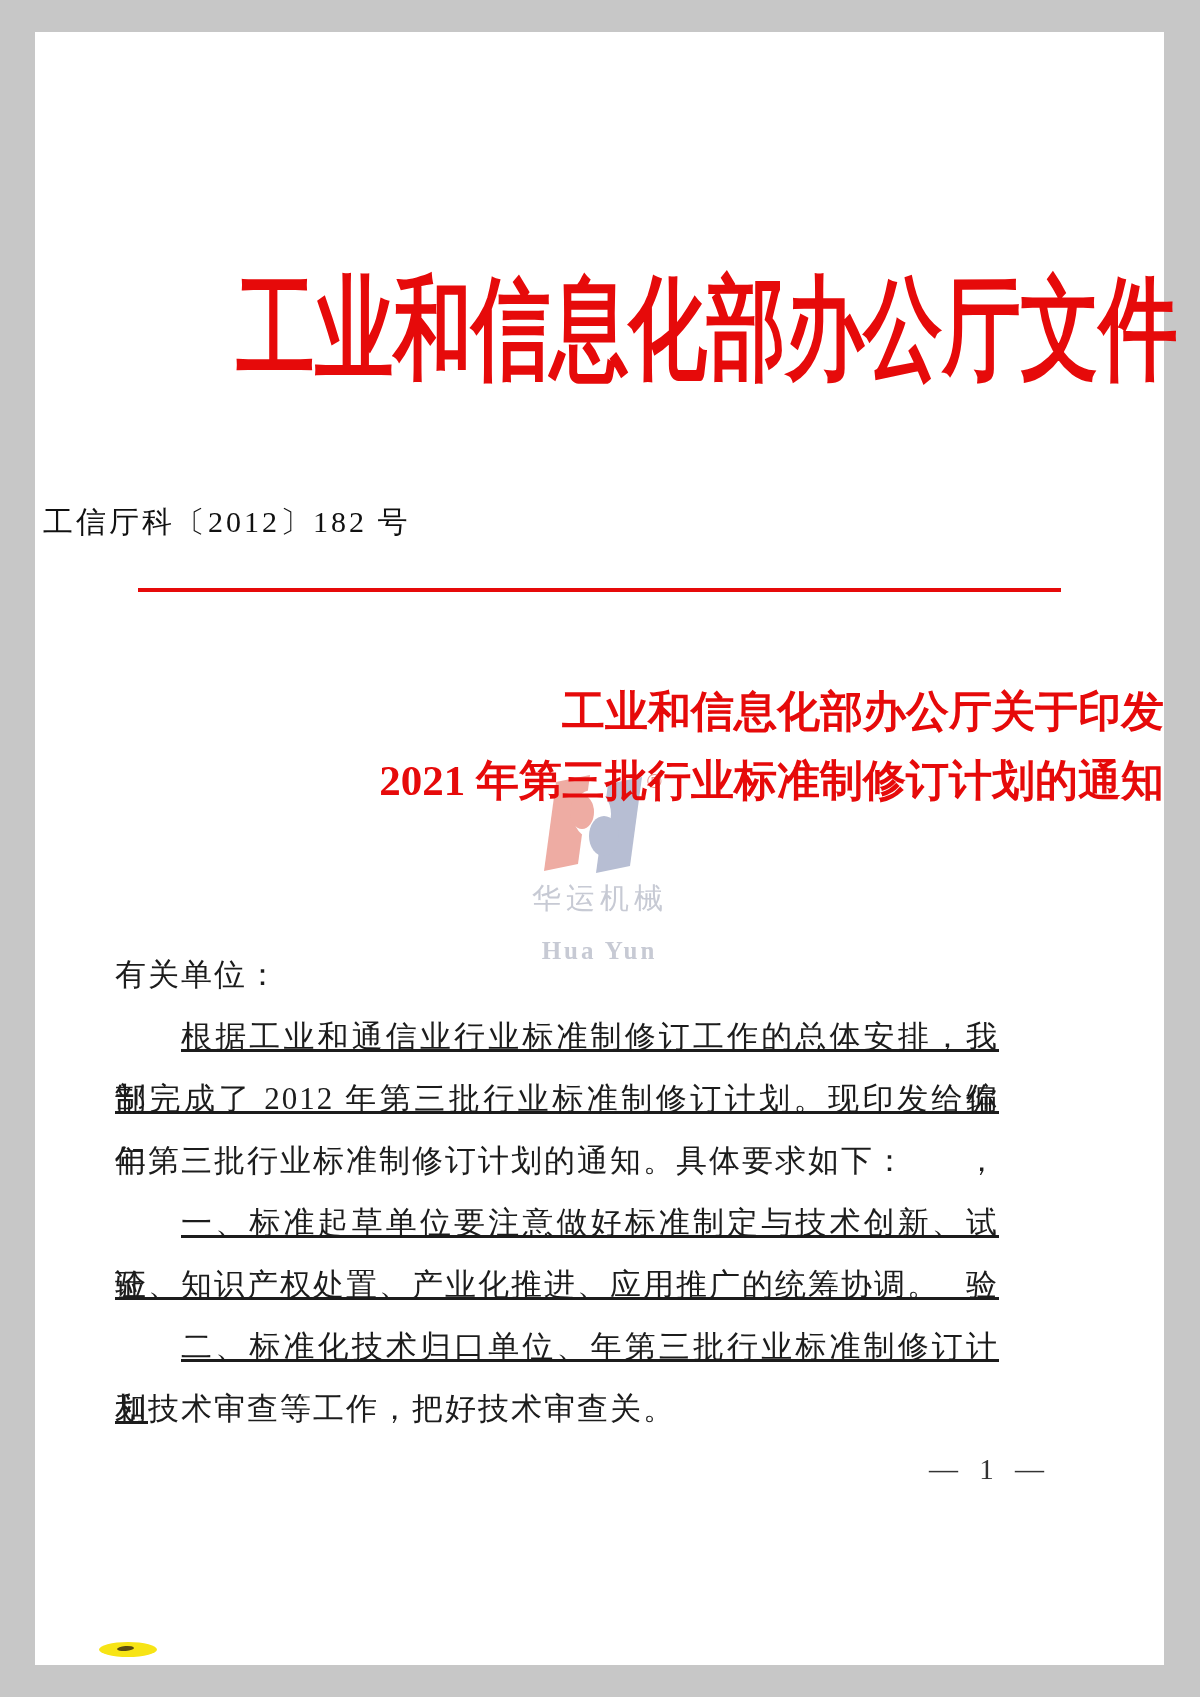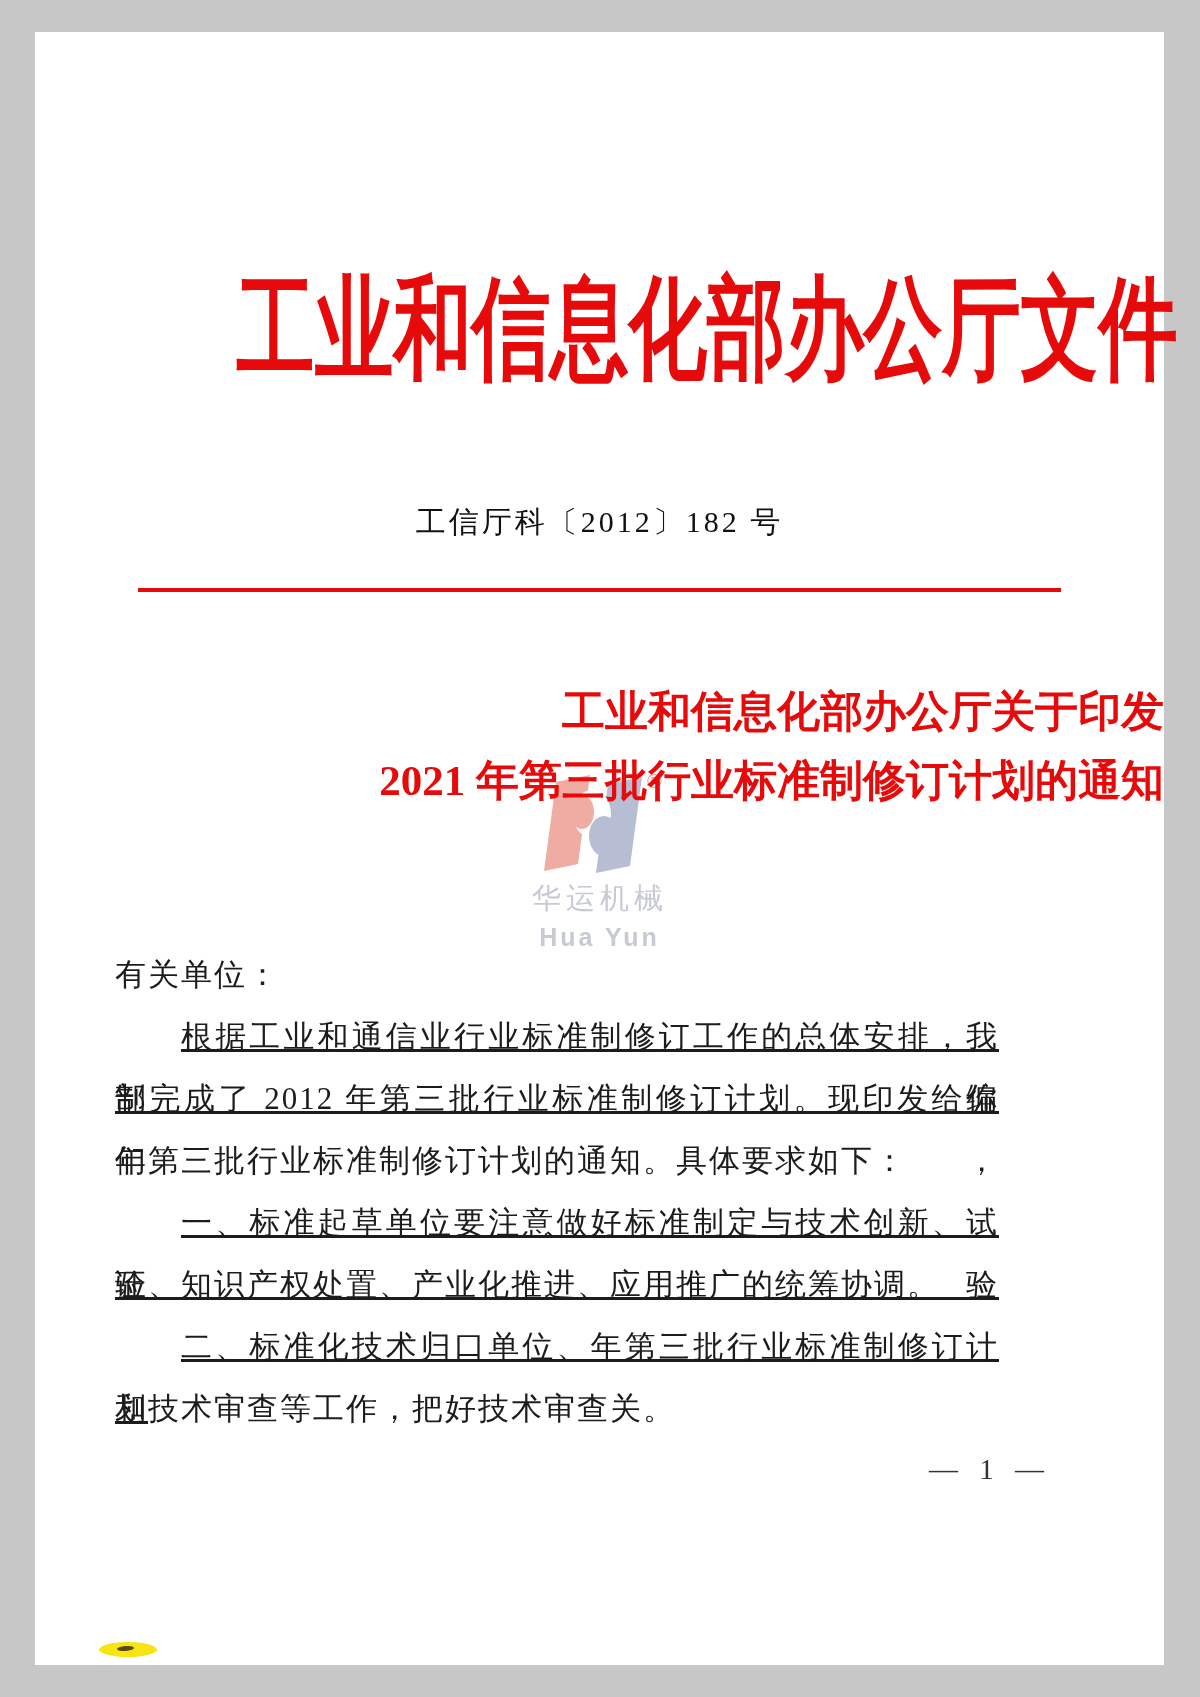--- a/index.html
+++ b/index.html
@@ -29,22 +29,21 @@
   }
   .masthead .stretch{
     display:inline-block;
     font-size:112px;line-height:1.1;font-weight:900;
     color:var(--red);
     transform:scaleX(0.70);transform-origin:50% 50%;
     letter-spacing:0;
   }
   
   .doc-number{
-    position:absolute;top:470px;left:0;width:100%;
-    text-align:center;
+    position:absolute;top:470px;left:8px;width:100%;
     font-size:30px;letter-spacing:3px;color:#111;
   }
   
   .red-rule{
     position:absolute;top:556px;left:103px;width:923px;height:4px;
     background:var(--red);
   }
   
   .doc-title{
     position:absolute;top:645px;left:0;width:100%;
@@ -62,23 +61,23 @@
     position:absolute;left:115px;top:-2px;
     font-size:20px;color:#e9958c;
     font-family:"Liberation Sans","DejaVu Sans",sans-serif;
   }
   .wm-cn{
     margin-top:3px;
     font-size:29px;letter-spacing:5px;color:var(--wm-text);
     white-space:nowrap;
   }
   .wm-en{
-    margin-top:4px;
+    margin-top:18px;
     font-size:25px;font-weight:700;letter-spacing:3px;color:var(--wm-text);
-    font-family:Liberation Sans, sans-serif;
+    font-family:Liberation Serif, serif;
     white-space:nowrap;
   }
   
   .body-text{
     position:absolute;left:80px;top:912px;width:884px;z-index:2;
     color:var(--ink);
     font-size:31px;letter-spacing:2px;
   }
   .body-text .line{
     height:62px;line-height:62px;white-space:nowrap;

